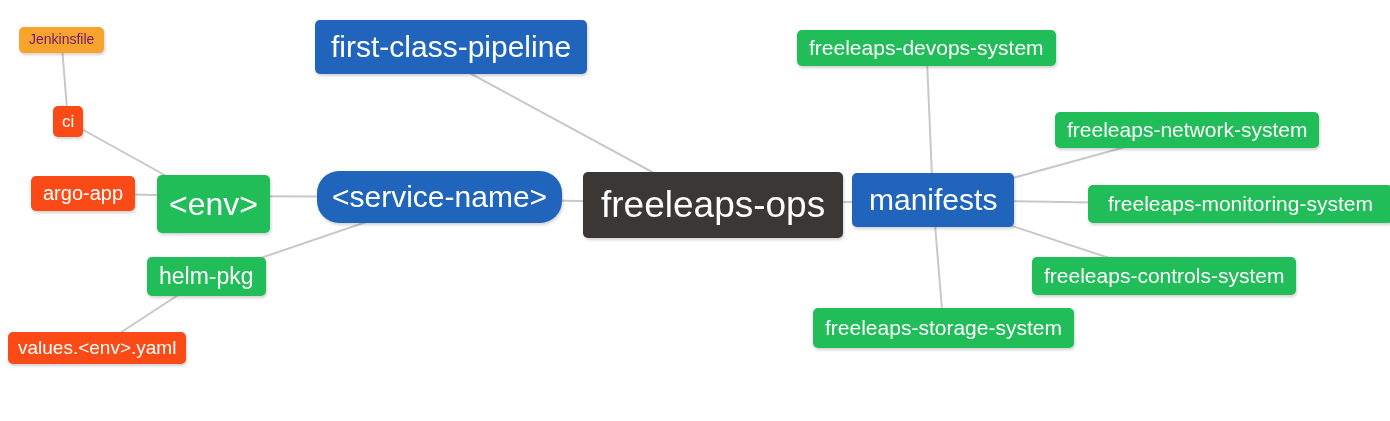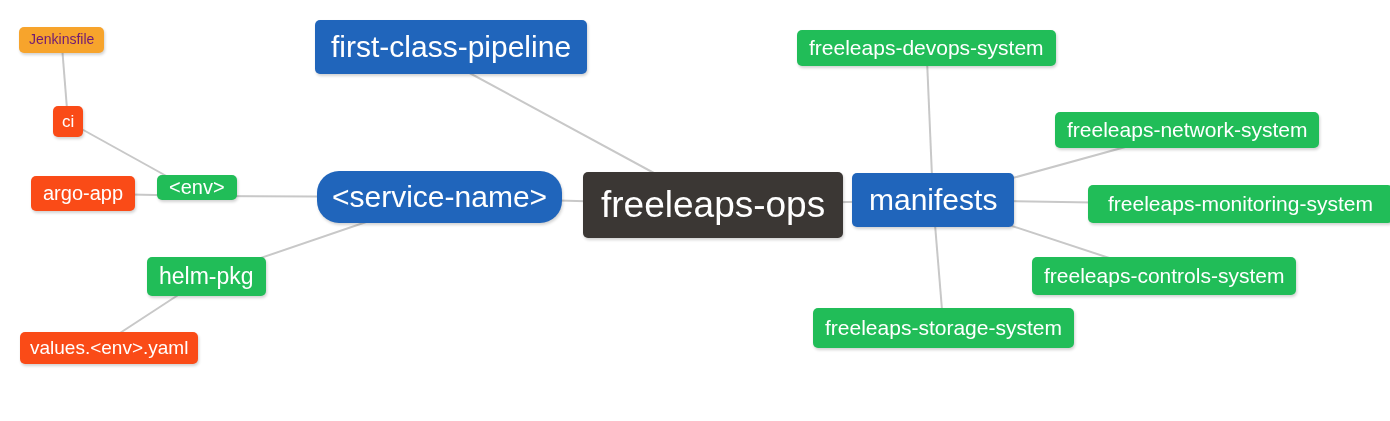--- a/index.html
+++ b/index.html
@@ -29,21 +29,21 @@
     line-height: 1.25;
     border-radius: 5px;
     box-shadow: 1px 2px 3px rgba(0,0,0,0.18);
     cursor: default;
     box-sizing: border-box;
   }
   
   .n-jenkinsfile        { left: 19px;  top: 27px;  font-size: 14px; padding: 4px 10px; }
   .n-ci                 { left: 53px;  top: 106px; font-size: 17px; padding: 5px 9px;  }
   .n-argo-app           { left: 31px;  top: 176px; font-size: 20px; padding: 5px 12px; }
-  .n-env                { left: 157px; top: 175px; font-size: 20px; padding: 0 12px; }
+  .n-env                { left: 157px; top: 175px; font-size: 32px; padding: 9px 12px; }
   .n-helm-pkg           { left: 147px; top: 257px; font-size: 23px; padding: 5px 12px; }
   .n-values-env-yaml    { left: 8px;   top: 332px; font-size: 19px; padding: 4px 10px; }
   .n-first-class-pipeline { left: 315px; top: 20px;  font-size: 30px; padding: 8px 16px; }
   .n-service-name       { left: 317px; top: 171px; font-size: 30px; padding: 7px 15px; border-radius: 22px; }
   .n-freeleaps-ops      { left: 583px; top: 172px; font-size: 37px; padding: 10px 18px; }
   .n-manifests          { left: 852px; top: 173px; font-size: 30px; padding: 8px 17px; text-align: right; }
   .n-devops-system      { left: 797px; top: 30px;  font-size: 21px; padding: 5px 12px; }
   .n-network-system     { left: 1055px; top: 112px; font-size: 21px; padding: 5px 12px; }
   .n-monitoring-system  { left: 1040px; top: 185px; font-size: 21px; padding: 6px 20px; margin-left: 48px; }
   .n-controls-system    { left: 1032px; top: 257px; font-size: 21px; padding: 6px 12px; }
@@ -68,21 +68,21 @@
       <line x1="933" y1="200" x2="1184.5" y2="204" stroke="#c8c8c8" stroke-width="2"></line>
       <line x1="933" y1="200" x2="1164" y2="276" stroke="#c8c8c8" stroke-width="2"></line>
       <line x1="933" y1="200" x2="943.5" y2="328" stroke="#c8c8c8" stroke-width="2"></line>
     </svg>
   <div id="node-layer">
       <div class="node n-jenkinsfile" style="background: rgb(247, 164, 44); color: #701a75;">Jenkinsfile</div>
       <div class="node n-ci" style="background: rgb(250, 75, 23); color: rgb(255, 255, 255);">ci</div>
       <div class="node n-argo-app" style="background: rgb(250, 75, 23); color: rgb(255, 255, 255);">argo-app</div>
       <div class="node n-env" style="background: rgb(33, 189, 88); color: rgb(255, 255, 255);">&lt;env&gt;</div>
       <div class="node n-helm-pkg" style="background: rgb(33, 189, 88); color: rgb(255, 255, 255);">helm-pkg</div>
-      <div class="node n-values-env-yaml" style="background: rgb(250, 75, 23); color: rgb(255, 255, 255); margin-left: 12px;">values.&lt;env&gt;.yaml</div>
+      <div class="node n-values-env-yaml" style="background: rgb(250, 75, 23); color: rgb(255, 255, 255);">values.&lt;env&gt;.yaml</div>
       <div class="node n-first-class-pipeline" style="background: rgb(32, 101, 187); color: rgb(255, 255, 255);">first-class-pipeline</div>
       <div class="node n-service-name" style="background: rgb(32, 101, 187); color: rgb(255, 255, 255);">&lt;service-name&gt;</div>
       <div class="node n-freeleaps-ops" style="background: rgb(59, 55, 52); color: rgb(255, 255, 255);">freeleaps-ops</div>
       <div class="node n-manifests" style="background: rgb(32, 101, 187); color: rgb(255, 255, 255);">manifests</div>
       <div class="node n-devops-system" style="background: rgb(33, 189, 88); color: rgb(255, 255, 255);">freeleaps-devops-system</div>
       <div class="node n-network-system" style="background: rgb(33, 189, 88); color: rgb(255, 255, 255);">freeleaps-network-system</div>
       <div class="node n-monitoring-system" style="background: rgb(33, 189, 88); color: rgb(255, 255, 255);">freeleaps-monitoring-system</div>
       <div class="node n-controls-system" style="background: rgb(33, 189, 88); color: rgb(255, 255, 255);">freeleaps-controls-system</div>
       <div class="node n-storage-system" style="background: rgb(33, 189, 88); color: rgb(255, 255, 255);">freeleaps-storage-system</div>
     </div>

